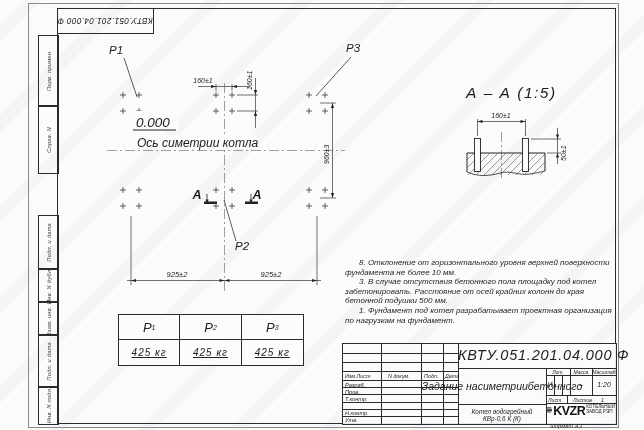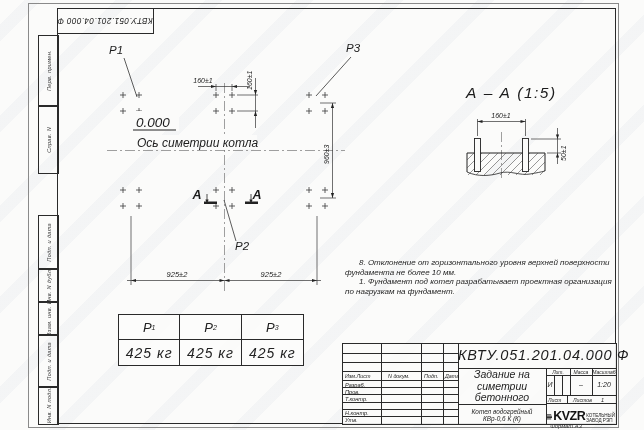--- a/index.html
+++ b/index.html
@@ -19,32 +19,32 @@
       border-right:1.1px solid #2a2a2a;border-bottom:1.1px solid #2a2a2a;
       display:flex;align-items:center;justify-content:center;}
   .stamp-top span{transform:rotate(180deg);font-size:8.2px;font-style:italic;letter-spacing:.4px;}
   .loadtable{position:absolute;left:118px;top:314px;width:184px;height:50px;
       display:grid;grid-template-columns:1fr 1fr 1fr;grid-template-rows:25px 25px;
       border:1px solid #2a2a2a;background:rgba(251,251,250,.85);}
   .loadtable .cell{border-right:1px solid #2a2a2a;border-bottom:1px solid #2a2a2a;
       display:flex;align-items:center;justify-content:center;
       font-style:italic;font-size:13px;}
   .loadtable .cell:nth-child(3n){border-right:none;}
-  .loadtable .cell.val{border-bottom:none;font-size:14px;letter-spacing:1px;}
+  .loadtable .cell.val{border-bottom:none;font-size:10px;letter-spacing:1px;text-decoration:underline;}
   .loadtable sub{font-size:7px;}
   .notes{position:absolute;left:345px;top:258px;width:272px;font-size:8px;
       font-style:italic;line-height:9.6px;color:#1e1e1e;}
   .notes p{margin:0;text-indent:14px;}
   .tb{position:absolute;left:342px;top:343px;width:273px;height:80px;
       border:1.2px solid #2a2a2a;background:rgba(251,251,250,.9);}
   .tb .txt{position:absolute;font-style:italic;color:#1d1d1d;white-space:nowrap;}
   .fmt{position:absolute;left:530px;top:423px;width:72px;text-align:center;
       font-size:5.8px;font-style:italic;color:#333;}
   .logo-row{position:absolute;left:204px;top:60px;width:68px;height:19px;
-      display:flex;align-items:flex-end;justify-content:center;gap:1px;}
+      display:flex;align-items:flex-start;justify-content:center;gap:1px;}
   .logo-kvzr{font-weight:800;font-size:12.5px;letter-spacing:-.5px;color:#111;font-style:normal;}
   .logo-co{display:flex;flex-direction:column;justify-content:center;}
   .logo-co span{font-size:4.6px;line-height:5.2px;color:#222;font-style:normal;}
   svg text{font-family:"Liberation Sans","DejaVu Sans",sans-serif;font-style:italic;fill:#1c1c1c;}
 </style>
 </head>
 <body>
 
 <div class="sheet">
   <div class="wm"></div>
@@ -180,20 +180,21 @@
         <span>P</span>
         <sub>3</sub>
       </div>
     <div class="cell val">425 кг</div>
     <div class="cell val">425 кг</div>
     <div class="cell val">425 кг</div>
   </div>
 
   <div class="notes">
     <p>8. Отклонение от горизонтального уровня верхней поверхности фундамента не более 10 мм.</p>
+    <p>3. В случае отсутствия бетонного пола площадку под котел забетонировать. Расстояние от осей крайних колонн до края бетонной подушки 500 мм.</p>
     <p>1. Фундамент под котел разрабатывает проектная организация по нагрузкам на фундамент.</p>
   </div>
 
   <div class="tb">
 
     <div class="ln" style="left:115px;top:0;width:1px;height:80px;"></div>
     <div class="ln" style="left:38px;top:0;width:1px;height:80px;"></div>
     <div class="ln" style="left:78px;top:0;width:1px;height:80px;"></div>
     <div class="ln" style="left:100px;top:0;width:1px;height:80px;"></div>
     <div class="ln" style="left:0;top:9px;width:115px;height:1px;"></div>
@@ -214,21 +215,21 @@
     <div class="txt" style="left:2px;top:37.5px;font-size:5.6px;">Разраб.</div>
     <div class="txt" style="left:2px;top:44.5px;font-size:5.6px;">Пров.</div>
     <div class="txt" style="left:2px;top:51.5px;font-size:5.6px;">Т.контр.</div>
     <div class="txt" style="left:2px;top:59px;font-size:5.6px;"></div>
     <div class="txt" style="left:2px;top:66px;font-size:5.6px;">Н.контр.</div>
     <div class="txt" style="left:2px;top:73px;font-size:5.6px;">Утв.</div>
 
     <div class="ln" style="left:115px;top:24px;width:158px;height:1px;"></div>
     <div class="ln" style="left:203px;top:24px;width:1px;height:56px;"></div>
     <div class="txt" style="left:115px;top:3px;width:158px;text-align:center;font-size:14.5px;letter-spacing:.8px;white-space:nowrap;">КВТУ.051.201.04.000  Ф</div>
-    <div style="position:absolute;left:115px;top:25px;width:88px;height:35px;display:flex;flex-direction:column;align-items:center;justify-content:center;">
+    <div style="position:absolute;left:115px;top:25px;width:88px;height:35px;display:flex;flex-direction:row;align-items:center;justify-content:center;">
       <div class="txt" style="position:static;font-size:10.5px;line-height:11.5px;">Задание на</div>
       <div class="txt" style="position:static;font-size:10.5px;line-height:11.5px;">симетрии</div>
       <div class="txt" style="position:static;font-size:10.5px;line-height:11.5px;">бетонного</div>
     </div>
     <div class="ln" style="left:115px;top:60px;width:88px;height:1px;"></div>
     <div style="position:absolute;left:115px;top:61px;width:88px;height:19px;display:flex;flex-direction:column;align-items:center;justify-content:center;">
       <div class="txt" style="position:static;font-size:6.4px;line-height:7px;">Котел водогрейный</div>
       <div class="txt" style="position:static;font-size:6.4px;line-height:7px;">КВр-0,6 К (К)</div>
     </div>
 

